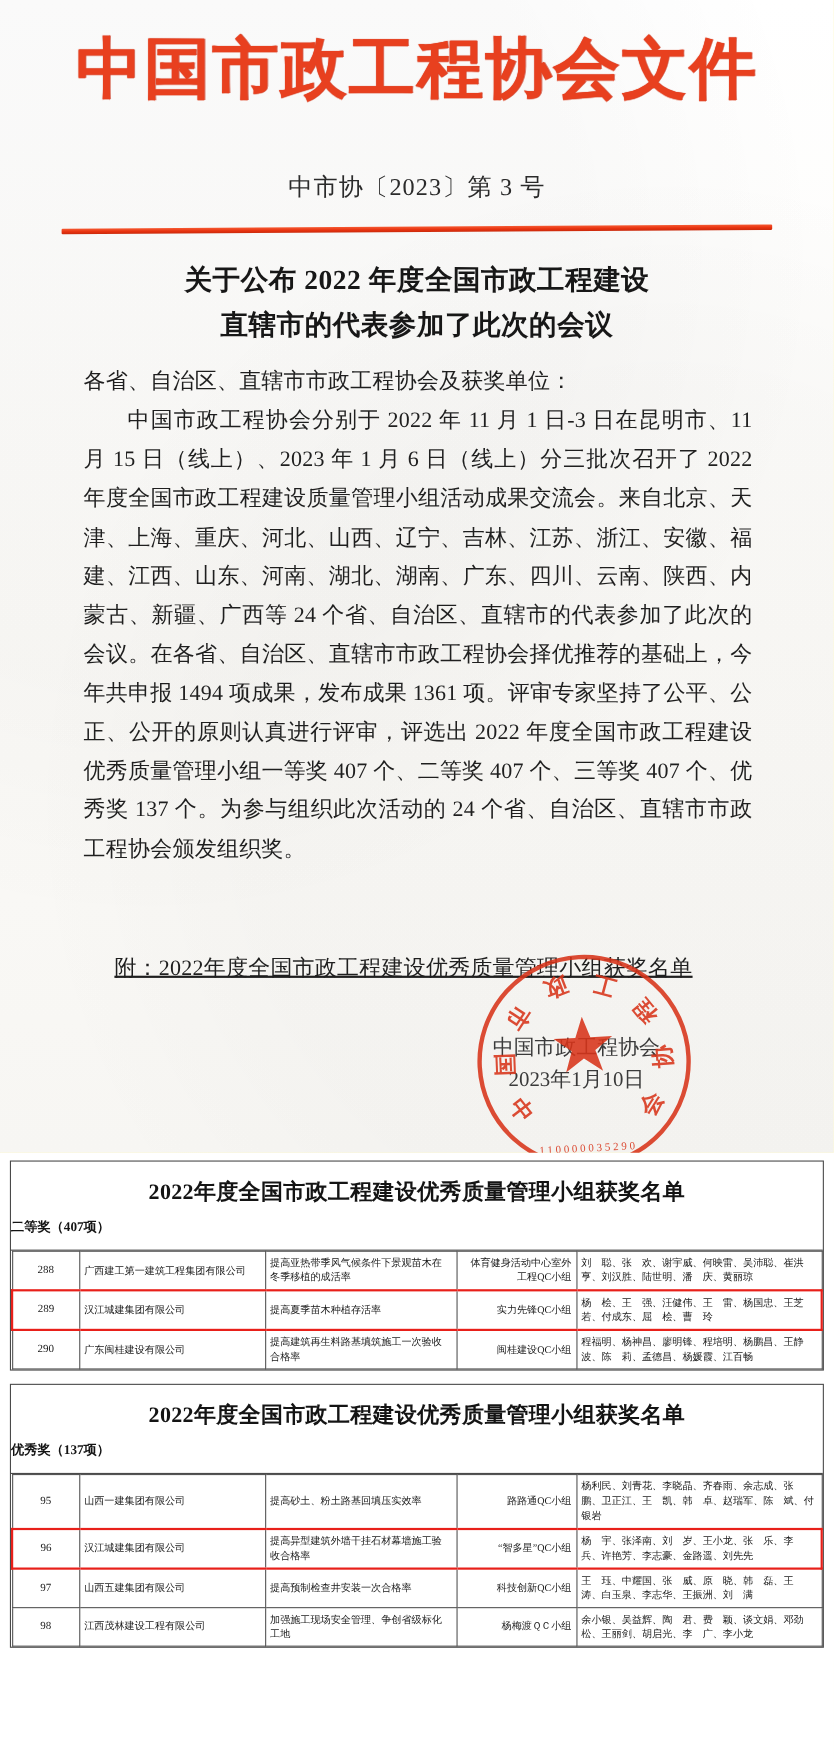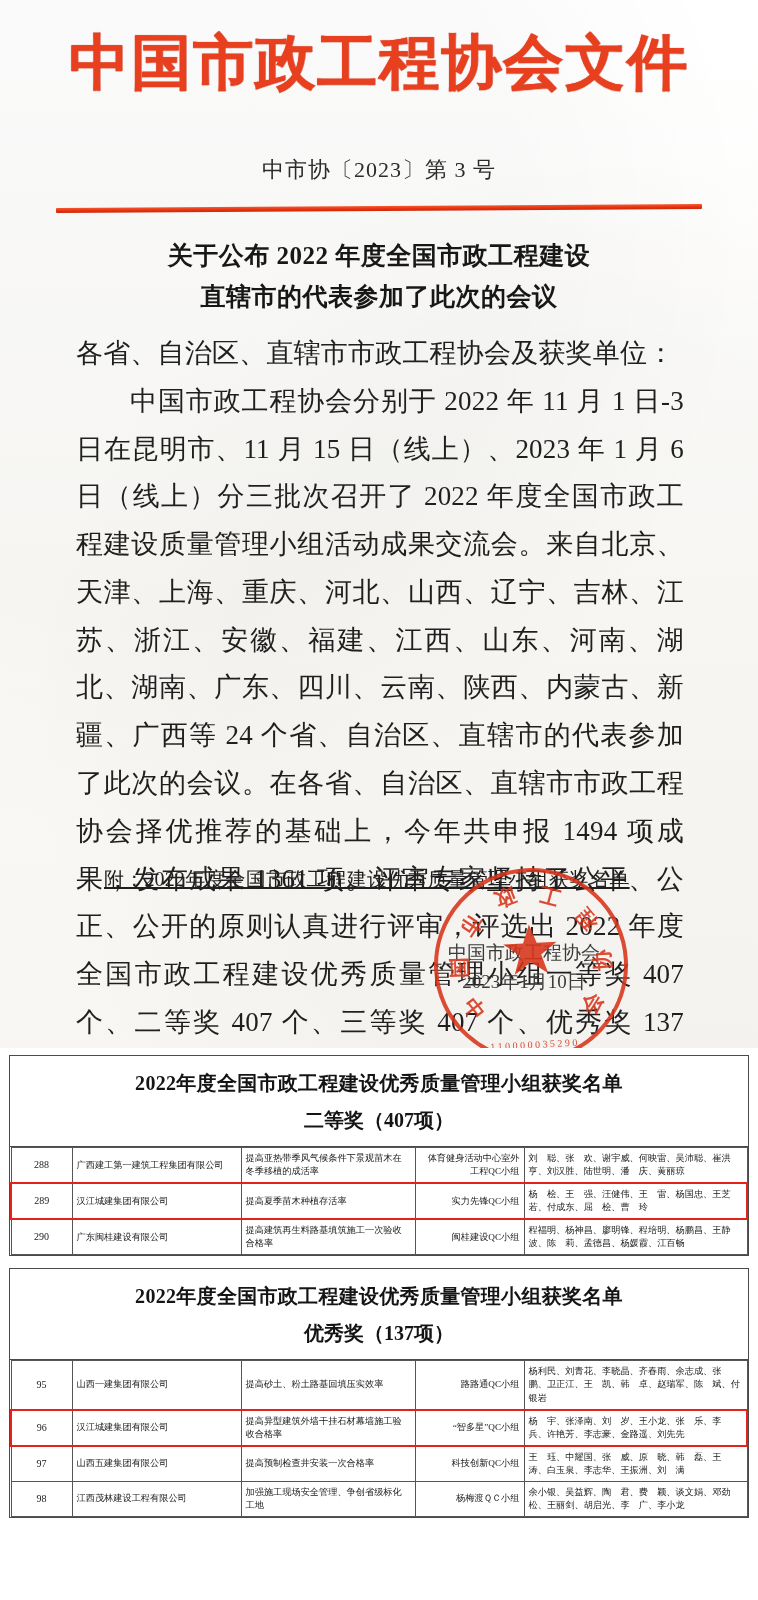--- a/index.html
+++ b/index.html
@@ -89,21 +89,21 @@
     line-height: 1.62;
     letter-spacing: 0.5px;
     color: #171717;
   }
 
   .doc-body {
     position: absolute;
     top: 330px;
     left: 76px;
     width: 608px;
-    font-size: 27px;
+    font-size: 20px;
     line-height: 1.77;
     letter-spacing: 0.2px;
     text-align: justify;
     color: #1f1f1f;
   }
   .doc-body p { margin: 0; }
   .indent { text-indent: 2em; }
 
   .attachment-line {
     position: absolute;
@@ -189,22 +189,22 @@
   .tbl-banner {
     text-align: center;
     font-size: 20px;
     font-weight: bold;
     padding: 14px 0 4px 0;
     letter-spacing: 0.3px;
     color: #141414;
     border-bottom: none;
   }
   .tbl-subbanner {
-    text-align: center;
-    font-size: 20px;
+    text-align: left;
+    font-size: 12px;
     font-weight: bold;
     padding: 6px 0 12px 0;
     color: #141414;
     border-bottom: 1.4px solid #4a4a4a;
   }
   table.award {
     width: 100%;
     border-collapse: collapse;
     table-layout: fixed;
     font-size: 9.2px;

